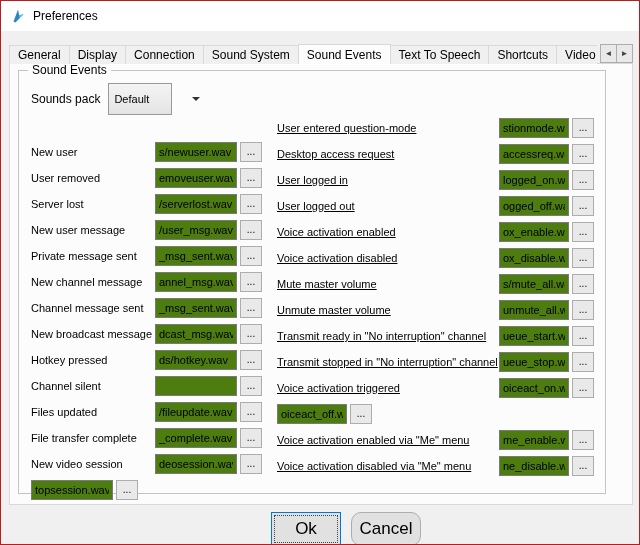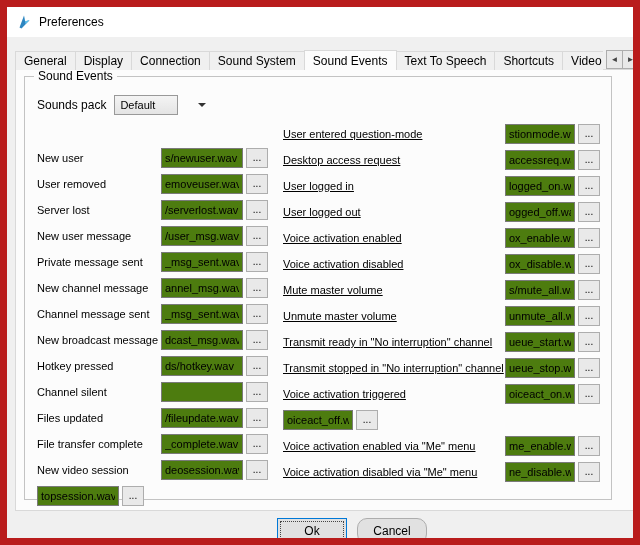--- a/index.html
+++ b/index.html
@@ -1,21 +1,21 @@
 <!DOCTYPE html>
 <html><head>
 <meta charset="utf-8">
 <style>
   * { box-sizing: border-box; margin: 0; padding: 0; }
   html,body { width: 640px; height: 545px; }
   body { font-family: "Liberation Sans", sans-serif; background: #ffffff; }
 
   .window {
     position: relative; width: 640px; height: 545px;
-    background: #f0f0f0; border: 7px solid #b91c1c;
+    background: #f0f0f0; border: 1px solid #b91c1c;
     font-size: 12px; color: #000; overflow: hidden;
   }
 
   
   .titlebar {
     height: 30px; background: #ffffff;
     display: flex; align-items: center; gap: 7px; padding: 0 9px;
   }
   .app-icon { width: 16px; height: 16px; flex: 0 0 16px; }
 
@@ -58,21 +58,21 @@
   .group-title {
     position: absolute; top: -8px; left: 9px; background: #fcfcfc;
     padding: 0 4px; font-size: 12px;
   }
 
   .sounds-pack-row {
     display: flex; align-items: center; height: 24px;
     padding-left: 12px; margin-bottom: 4px; gap: 8px; font-size: 12px;
   }
   .combo {
-    width: 64px; height: 20px; border: 1px solid #999;
+    width: 64px; height: 32px; border: 1px solid #999;
     background: linear-gradient(#f4f4f4, #e4e4e4);
     display: flex; align-items: center; justify-content: space-between;
     padding: 0 5px; font-size: 11px; cursor: default; gap: 43px;
   }
   .combo-arrow {
     width: 0; height: 0; border-left: 4px solid transparent;
     border-right: 4px solid transparent; border-top: 4px solid #333;
   }
 
   
@@ -92,23 +92,23 @@
   .col-right .txt { width: 70px; }
   .browse {
     width: 22px; height: 20px; margin-left: 3px;
     background: #e9e9e9; border: 1px solid #adadad;
     font-size: 10px; line-height: 10px; padding: 0;
     font-family: "Liberation Sans", sans-serif;
   }
 
   
   .btn {
-    position: absolute; top: 511px; width: 70px; height: 26px;
+    position: absolute; top: 511px; width: 70px; height: 34px;
     background: #e1e1e1; border: 1px solid #adadad;
-    font-family: "Liberation Sans", sans-serif; font-size: 12px; z-index: 5;
+    font-family: "Liberation Sans", sans-serif; font-size: 17px; z-index: 5;
   }
   .btn.ok {
     left: 270px; border-color: #0078d7;
     outline: 1px dotted #444; outline-offset: -4px;
   }
   .btn.cancel { left: 350px; border-radius: 10px; }
 </style>
 </head>
 <body>
 

